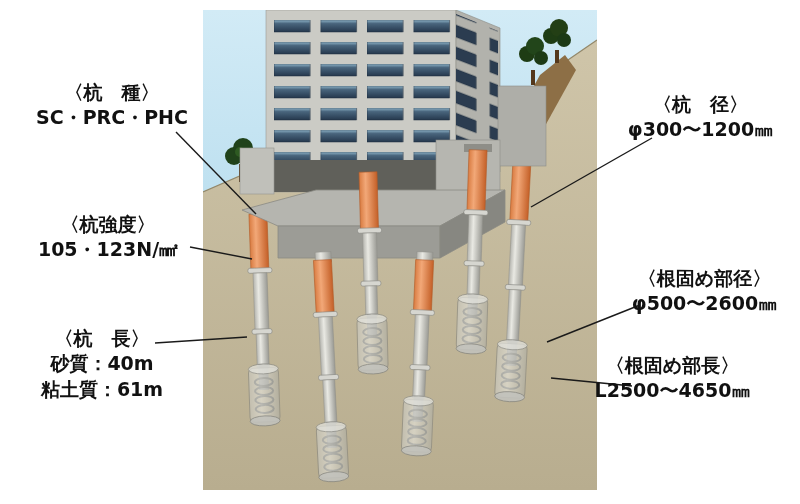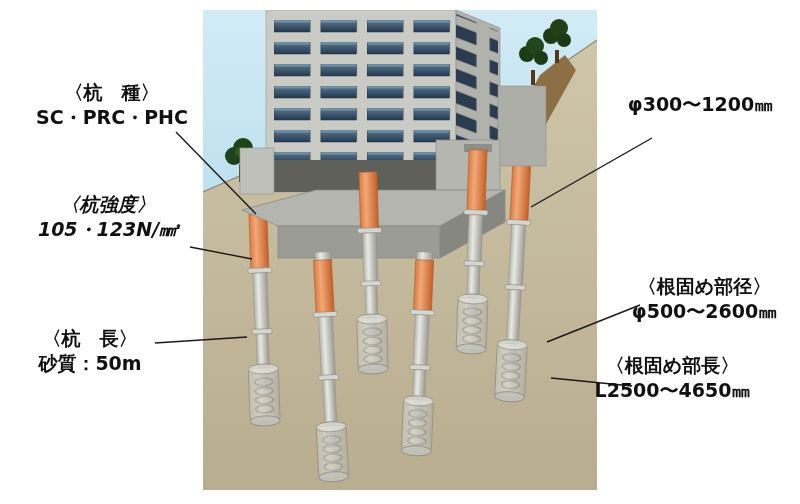--- a/index.html
+++ b/index.html
@@ -224,35 +224,37 @@
     <line x1="640" y1="305" x2="547" y2="342"></line>
     <line x1="632" y1="386" x2="551" y2="378"></line>
   </g>
 </svg>
 
 <div class="label" style="left:22px; top:80px; width:180px;">
   <div>〈杭　種〉</div>
   <div>SC・PRC・PHC</div>
 </div>
 
-<div class="label" style="left:18px; top:192px; width:180px;font-style:italic;">
+<div class="label" style="left:18px; top:212px; width:180px;">
   <div>〈杭強度〉</div>
   <div>105・123N/㎟</div>
 </div>
 
-<div class="label" style="left:0; top:326px; width:180px;">
+<div class="label" style="left:12px; top:326px; width:180px;">
   <div>〈杭　長〉</div>
-  <div>砂質：50m</div>
+  <div>砂質：40m</div>
+  <div>粘土質：61m</div>
 </div>
 
 <div class="label" style="left:608px; top:92px; width:185px;">
+  <div>〈杭　径〉</div>
   <div>φ300〜1200㎜</div>
 </div>
 
-<div class="label" style="left:612px; top:274px; width:185px;">
+<div class="label" style="left:612px; top:266px; width:185px;">
   <div>〈根固め部径〉</div>
   <div>φ500〜2600㎜</div>
 </div>
 
 <div class="label" style="left:580px; top:353px; width:185px;">
   <div>〈根固め部長〉</div>
   <div>L2500〜4650㎜</div>
 </div>
 
 </body></html>

